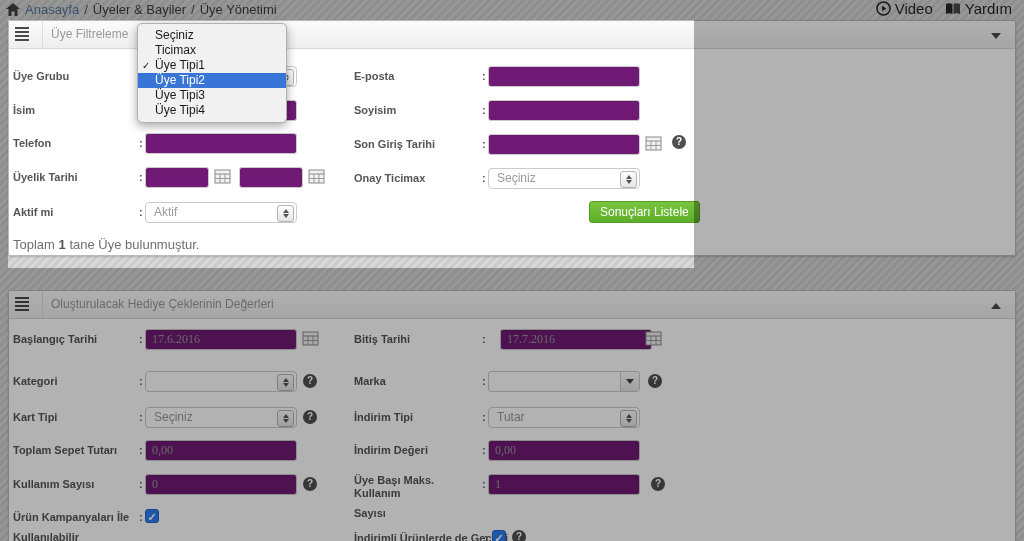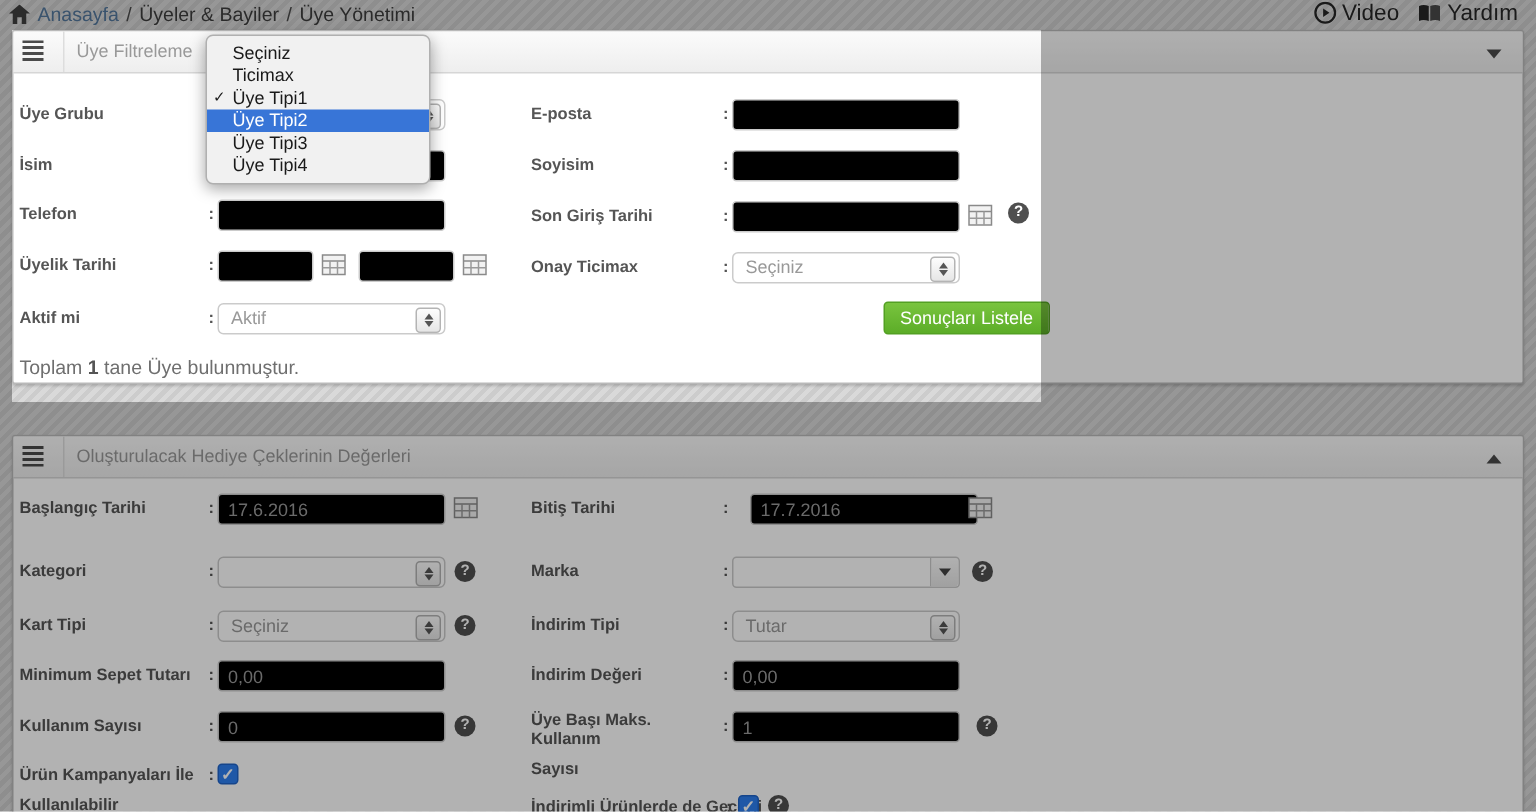--- a/index.html
+++ b/index.html
@@ -30,22 +30,22 @@
     background:repeating-linear-gradient(#4a4a4a 0 2px,transparent 2px 4px);}
   .ptitle{position:absolute;left:42px;top:0;line-height:27px;font-size:12px;color:#999999;}
   .collapse{position:absolute;right:14px;top:12px;width:0;height:0;cursor:pointer;}
   .tri-down{border-left:5px solid transparent;border-right:5px solid transparent;border-top:6px solid #4a4a4a;}
   .tri-up{border-left:5px solid transparent;border-right:5px solid transparent;border-bottom:6px solid #4a4a4a;}
 
   
   .lbl{position:absolute;font-size:11px;font-weight:bold;color:#555555;line-height:13px;}
   .colon{position:absolute;font-size:11px;font-weight:bold;color:#555555;}
   .inp{position:absolute;height:21px;box-sizing:border-box;border:1px solid #cbcbcb;border-radius:3px;
-       background:#000000;box-shadow:inset 0 1px 2px rgba(0,0,0,0.06);
-       font-family:Liberation Sans, sans-serif;font-size:12px;color:#999999;padding:0 6px;outline:none;}
+       background:#701a75;box-shadow:inset 0 1px 2px rgba(0,0,0,0.06);
+       font-family:Liberation Serif, serif;font-size:12px;color:#999999;padding:0 6px;outline:none;}
   .sel{position:absolute;height:21px;box-sizing:border-box;border:1px solid #cbcbcb;border-radius:4px;
        background:#ffffff;font-size:12px;color:#999999;line-height:19px;padding-left:8px;cursor:pointer;}
   .stepper{position:absolute;right:2px;top:2px;width:15px;height:15px;border:1px solid #b4b4b4;border-radius:3px;
        background:linear-gradient(#fdfdfd,#e6e6e6);display:flex;flex-direction:column;align-items:center;justify-content:center;gap:1px;}
   .stp-up{width:0;height:0;border-left:3px solid transparent;border-right:3px solid transparent;border-bottom:4px solid #555;}
   .stp-dn{width:0;height:0;border-left:3px solid transparent;border-right:3px solid transparent;border-top:4px solid #555;}
   .combo-btn{position:absolute;right:0;top:0;width:18px;height:19px;border-left:1px solid #cbcbcb;
        background:linear-gradient(#fdfdfd,#e6e6e6);display:flex;align-items:center;justify-content:center;border-radius:0 3px 3px 0;}
   .combo-arrow{width:0;height:0;border-left:4px solid transparent;border-right:4px solid transparent;border-top:5px solid #444;}
   .help{position:absolute;width:14px;height:14px;border-radius:50%;background:#4f4f4f;color:#ffffff;
@@ -236,21 +236,21 @@
     <div class="colon" style="left:130px;top:120px;">:</div>
     <div class="sel" style="left:136px;top:116px;width:152px;">
       <span>Seçiniz</span>
       <span class="stepper">
           <span class="stp-up"></span>
           <span class="stp-dn"></span>
         </span>
     </div>
     <div class="help" style="left:294px;top:119px;">?</div>
 
-    <div class="lbl" style="left:4px;top:153px;">Minimum Sepet Tutarı</div>
+    <div class="lbl" style="left:4px;top:153px;">Toplam Sepet Tutarı</div>
     <div class="colon" style="left:130px;top:153px;">:</div>
     <input class="inp" style="left: 136px; top: 149px; width: 152px;" value="0,00">
 
     <div class="lbl" style="left:4px;top:187px;">Kullanım Sayısı</div>
     <div class="colon" style="left:130px;top:187px;">:</div>
     <input class="inp" style="left: 136px; top: 183px; width: 152px;" value="0">
     <div class="help" style="left:294px;top:186px;">?</div>
 
     <div class="lbl two-line" style="left:4px;top:220px;width:130px;">
       <span>Ürün Kampanyaları İle</span>

